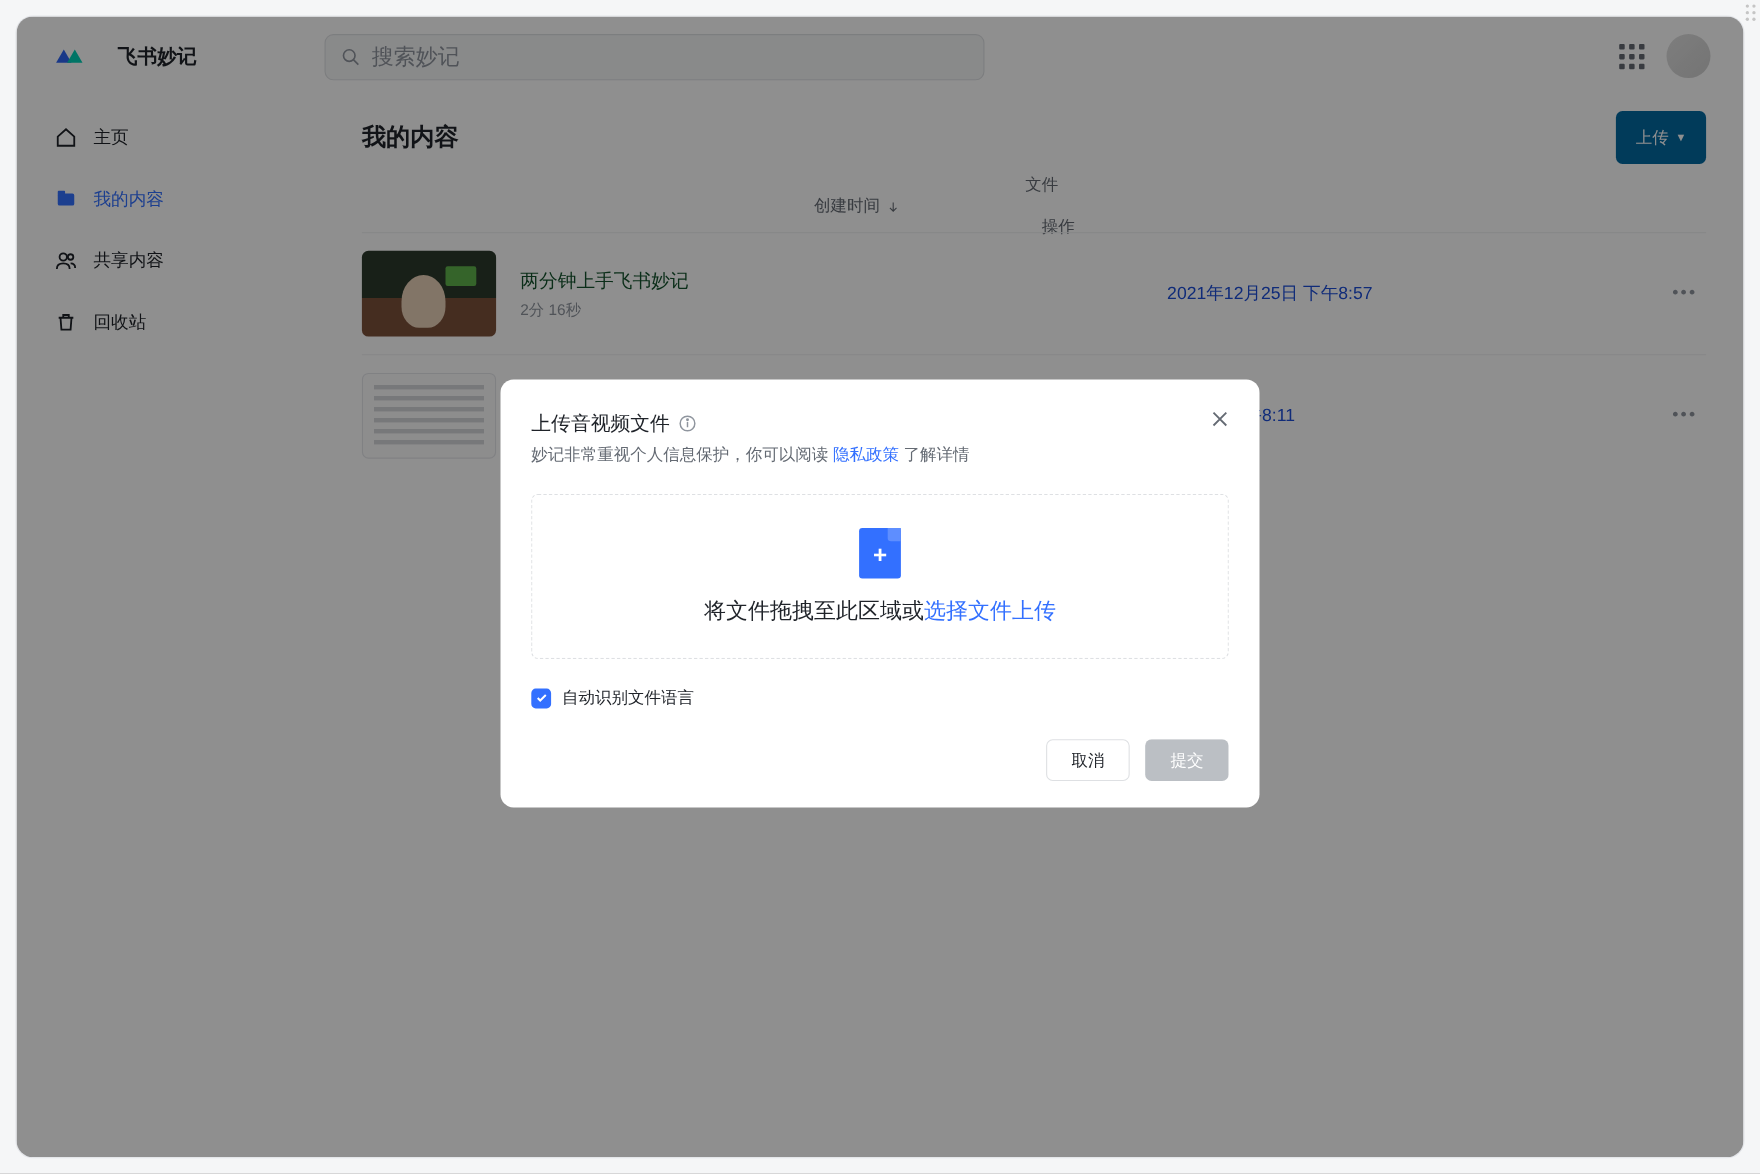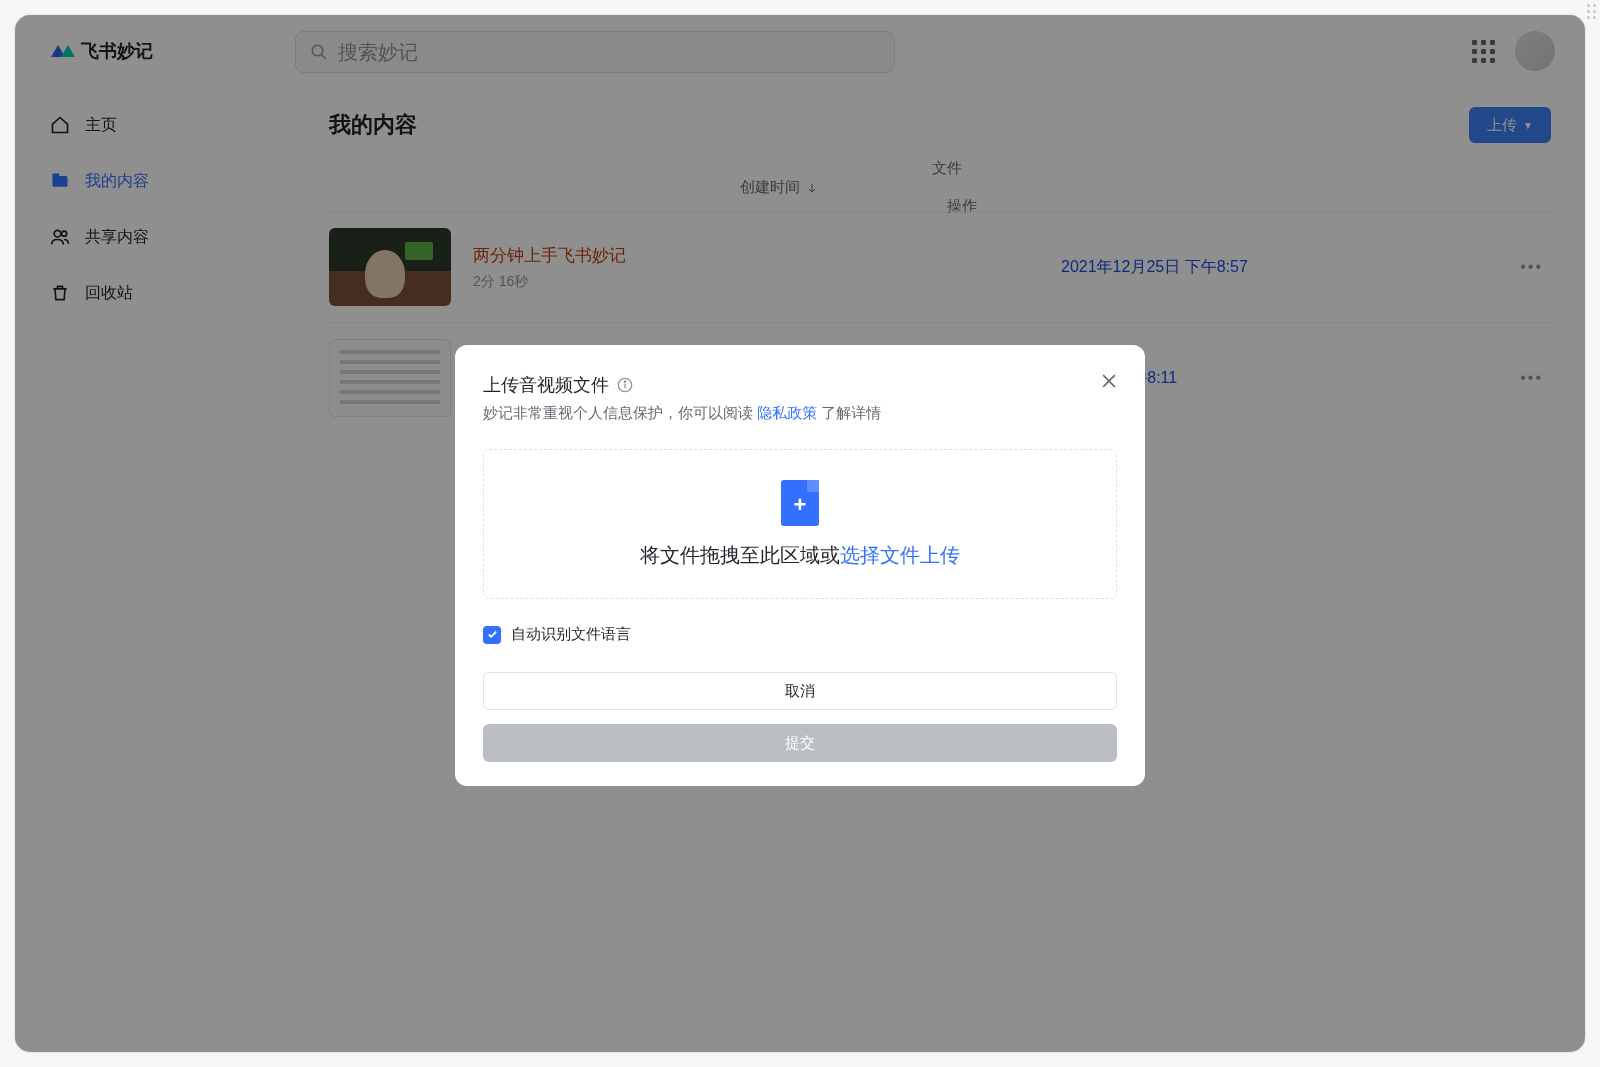--- a/index.html
+++ b/index.html
@@ -47,21 +47,21 @@
       height: 72px;
       display: flex;
       align-items: center;
       flex: 0 0 72px;
     }
     .logo-area {
       width: 280px;
       display: flex;
       align-items: center;
       padding-left: 34px;
-      gap: 2px;
+      gap: 28px;
     }
     .logo-mark { width: 30px; height: 24px; }
     .logo-text { font-size: 18px; font-weight: 600; color: #1f2329; }
 
     .search-wrap {
       padding-top: 2px;
     }
     .search-input {
       width: 600px;
       height: 42px;
@@ -128,23 +128,23 @@
       flex-direction: column;
     }
     .main-head {
       display: flex;
       align-items: center;
       justify-content: space-between;
       height: 48px;
     }
     .page-title { font-size: 22px; font-weight: 600; color: #1f2329; }
     .upload-btn {
-      background: #3b82f6;
+      background: #0369a1;
       color: #fff;
-      height: 36px;
+      height: 48px;
       padding: 0 18px;
       border-radius: 6px;
       border: none;
       font-size: 15px;
       display: flex;
       align-items: center;
       gap: 6px;
       cursor: pointer;
     }
     .upload-btn .caret { font-size: 10px; }
@@ -183,21 +183,21 @@
     .thumb.video::before {
       content:"";position:absolute;left:36px;top:22px;width:40px;height:48px;border-radius:50% 50% 40% 40%;background:#e8d0b8;
     }
     .thumb.doc {
       background: #fbfbfc; border:1px solid #e5e6ea; position:relative;
     }
     .thumb.doc::before {
       content:"";position:absolute;left:10px;top:10px;right:10px;height:4px;background:#d4d6da;box-shadow:0 10px 0 #d4d6da,0 20px 0 #d4d6da,0 30px 0 #d4d6da,0 40px 0 #d4d6da,0 50px 0 #d4d6da;
     }
     .file-info { padding-left: 22px; flex: 1; }
-    .file-title { font-size: 17px; color: #c2410c; margin-bottom: 6px; }
+    .file-title { font-size: 17px; color: #14532d; margin-bottom: 6px; }
     .file-meta { font-size: 14px; color: #8f959e; }
     .row-time { width: 400px; color: #1d4ed8; font-size: 16px; }
     .row-op { width: 90px; text-align: right; padding-right: 8px; color:#8f959e; letter-spacing:2px; cursor:pointer; }
 
     .overlay {
       position: absolute; inset: 0; background: rgba(0,0,0,0.44); display: flex; align-items: flex-start; justify-content: center; padding-top: 330px; z-index: 100;
     }
     .modal {
       width: 690px;
       background: #fff;
@@ -230,21 +230,21 @@
     .drop-text a { color: #3370ff; text-decoration:none; }
 
     .check-row {
       margin-top: 26px; display:flex;align-items:center;gap:10px;
     }
     .checkbox {
       width: 18px; height: 18px; background: #3370ff; border-radius: 4px; display:flex;align-items:center;justify-content:center;color:#fff;font-size:12px;
     }
     .check-label { font-size: 15px; color: #1f2329; }
 
-    .modal-foot { margin-top: 28px; display:flex; justify-content: flex-end; gap: 14px; flex-direction: column; }
+    .modal-foot { margin-top: 28px; display:flex; justify-content: flex-end; gap: 14px; }
     .btn { height: 38px; padding: 0 22px; border-radius: 6px; font-size: 15px; cursor: pointer; border:1px solid transparent; }
     .btn-sec { background: #fff; color: #1f2329; border-color: #dee0e3; }
     .btn-pri-disabled { background: #bbbfc4; color: #fff; cursor: not-allowed; }
   </style>
 </head>
 <body>
 
 <div class="app-frame">
   <div class="handle-dots">
     <span></span>

